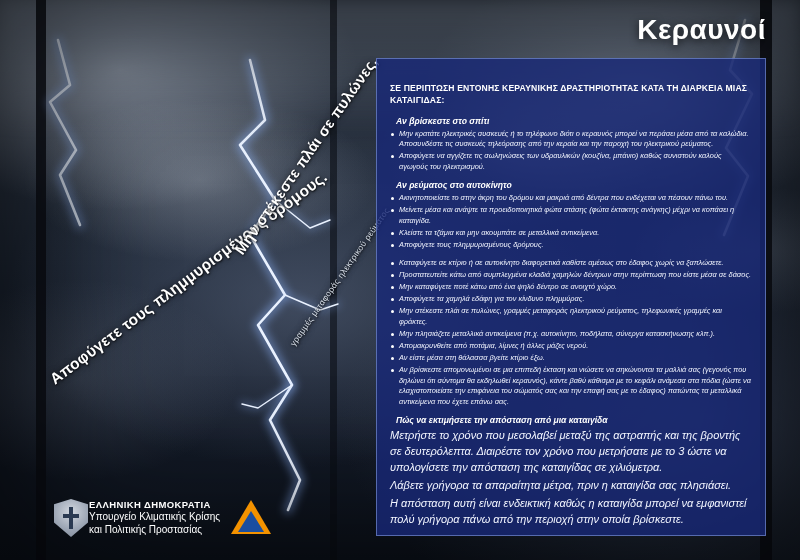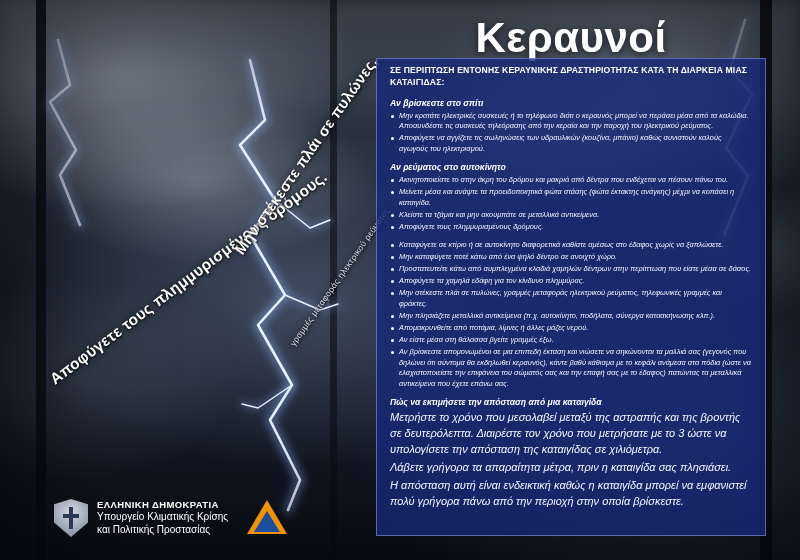--- a/index.html
+++ b/index.html
@@ -113,37 +113,38 @@
   
   #panel {
     position: absolute;
     left: 376px;
     top: 58px;
     width: 390px;
     height: 478px;
     background: rgba(24,40,120,0.80);
     border: 1px solid rgba(140,165,235,0.55);
     box-sizing: border-box;
-    padding: 6px 13px 8px 13px;
+    padding: 24px 13px 8px 13px;
     color: #ffffff;
     overflow: hidden;
   }
   #panel-intro {
     font-size: 8.6px;
     font-weight: bold;
     line-height: 1.38;
     letter-spacing: .15px;
     margin-bottom: 9px;
   }
   .section { margin-bottom: 8px; }
   .section-title {
     font-size: 8.6px;
     font-weight: bold;
     font-style: italic;
     margin-bottom: 3px;
+    margin-left: 6px;
   }
   .section ul {
     list-style: none;
     margin: 0;
     padding: 0;
   }
   .section li {
     position: relative;
     padding-left: 9px;
     font-size: 7.4px;
@@ -169,36 +170,36 @@
     font-style: italic;
     color: #f2f5ff;
   }
 
   
   #title {
     position: absolute;
     left: 376px;
     top: 14px;
     width: 390px;
-    text-align: center;
+    text-align: right;
     color: #ffffff;
-    font-size: 42px;
+    font-size: 28px;
     font-weight: bold;
     letter-spacing: .5px;
     text-shadow: 0 2px 8px rgba(0,0,0,.7);
   }
 
   
   #logos {
     position: absolute;
     left: 54px;
     bottom: 22px;
     display: flex;
     align-items: center;
-    gap: 9px;
+    gap: 1px;
   }
   .emblem {
     width: 34px;
     height: 38px;
     position: relative;
     flex: 0 0 auto;
   }
   .emblem .shield {
     position: absolute;
     inset: 0;
@@ -314,27 +315,27 @@
         <li>Ακινητοποιείστε το στην άκρη του δρόμου και μακριά από δέντρα που ενδέχεται να πέσουν πάνω του.</li>
         <li>Μείνετε μέσα και ανάψτε τα προειδοποιητικά φώτα στάσης (φώτα έκτακτης ανάγκης) μέχρι να κοπάσει η καταιγίδα.</li>
         <li>Κλείστε τα τζάμια και μην ακουμπάτε σε μεταλλικά αντικείμενα.</li>
         <li>Αποφύγετε τους πλημμυρισμένους δρόμους.</li>
       </ul>
     </div>
 
     <div class="section">
       <ul>
         <li>Καταφύγετε σε κτίριο ή σε αυτοκίνητο διαφορετικά καθίστε αμέσως στο έδαφος χωρίς να ξαπλώσετε.</li>
+        <li>Προστατευτείτε κάτω από συμπλεγμένα κλαδιά χαμηλών δέντρων στην περίπτωση που είστε μέσα σε δάσος.</li>
         <li>Μην καταφύγετε ποτέ κάτω από ένα ψηλό δέντρο σε ανοιχτό χώρο.</li>
-        <li>Προστατευτείτε κάτω από συμπλεγμένα κλαδιά χαμηλών δέντρων στην περίπτωση που είστε μέσα σε δάσος.</li>
         <li>Αποφύγετε τα χαμηλά εδάφη για τον κίνδυνο πλημμύρας.</li>
         <li>Μην στέκεστε πλάι σε πυλώνες, γραμμές μεταφοράς ηλεκτρικού ρεύματος, τηλεφωνικές γραμμές και φράκτες.</li>
         <li>Μην πλησιάζετε μεταλλικά αντικείμενα (π.χ. αυτοκίνητο, ποδήλατα, σύνεργα κατασκήνωσης κλπ.).</li>
         <li>Απομακρυνθείτε από ποτάμια, λίμνες ή άλλες μάζες νερού.</li>
-        <li>Αν είστε μέσα στη θάλασσα βγείτε γραμμές έξω.</li>
+        <li>Αν είστε μέσα στη θάλασσα βγείτε κτίριο έξω.</li>
         <li>Αν βρίσκεστε απομονωμένοι σε μια επιπεδή έκταση και νιώσετε να σηκώνονται τα μαλλιά σας (γεγονός που δηλώνει ότι σύντομα θα εκδηλωθεί κεραυνός), κάντε βαθύ κάθισμα με το κεφάλι ανάμεσα στα πόδια (ώστε να ελαχιστοποιείστε την επιφάνεια του σώματός σας και την επαφή σας με το έδαφος) πατώντας τα μεταλλικά αντικείμενα που έχετε επάνω σας.</li>
       </ul>
     </div>
 
     <div class="section no-bullet">
       <div class="section-title">Πώς να εκτιμήσετε την απόσταση από μια καταιγίδα</div>
       <p>Μετρήστε το χρόνο που μεσολαβεί μεταξύ της αστραπής και της βροντής σε δευτερόλεπτα. Διαιρέστε τον χρόνο που μετρήσατε με το 3 ώστε να υπολογίσετε την απόσταση της καταιγίδας σε χιλιόμετρα.</p>
       <p>Λάβετε γρήγορα τα απαραίτητα μέτρα, πριν η καταιγίδα σας πλησιάσει.</p>
       <p>Η απόσταση αυτή είναι ενδεικτική καθώς η καταιγίδα μπορεί να εμφανιστεί πολύ γρήγορα πάνω από την περιοχή στην οποία βρίσκεστε.</p>
     </div>

